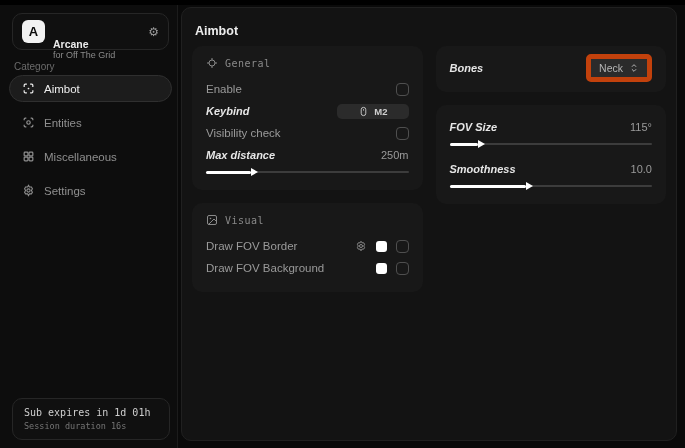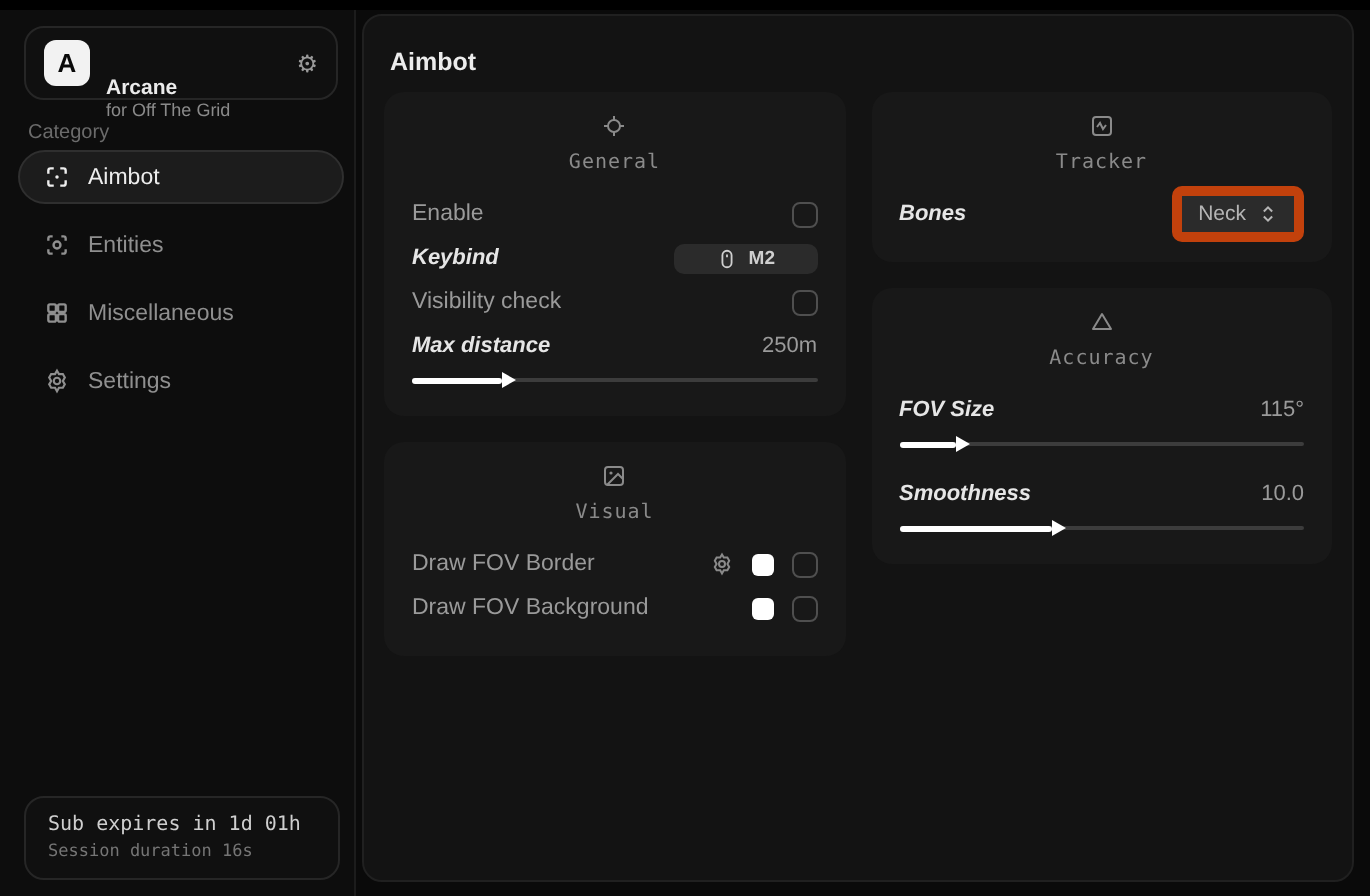--- a/index.html
+++ b/index.html
@@ -37,21 +37,21 @@
   
   .main { position:absolute; left:181px; top:7px; width:496px; height:434px;
     background:#131313; border:1px solid #202020; border-radius:10px; }
   .page-title { position:absolute; left:13px; top:16px; color:#ececec;
     font-size:12.5px; font-weight:bold; }
   .columns { position:absolute; left:0; top:38px; width:100%; padding:0 10px;
     display:flex; gap:13px; align-items:flex-start; }
   .col { flex:1; display:flex; flex-direction:column; gap:13px; min-width:0; }
 
   .panel { background:#181818; border-radius:10px; padding:11px 14px 13px; }
-  .panel-head { display:flex; align-items:center; gap:7px; margin-bottom:9px;flex-direction:column; }
+  .panel-head { display:flex; align-items:center; gap:7px; margin-bottom:9px; }
   .panel-title { font-family:"DejaVu Sans Mono", monospace; color:#8a8a8a;
     font-size:10px; letter-spacing:0.5px; }
   .prow { display:flex; justify-content:space-between; align-items:center; height:22px; }
   .lbl-dim { color:#9a9a9a; font-size:11.5px; }
   .lbl-lit { color:#e6e6e6; font-size:11px; font-weight:bold;font-style:italic; }
   .val { color:#9a9a9a; font-size:11px; }
 
   .checkbox { width:13px; height:13px; border:1.5px solid #4f4f4f; border-radius:4px;
     background:transparent; }
   .swatch { width:11px; height:11px; border-radius:3px; background:#fff; }
@@ -225,52 +225,35 @@
             <span class="swatch"></span>
             <span class="checkbox"></span>
           </span>
         </div>
       </div>
     </div>
 
     <div class="col">
 
       <div class="panel">
-        <div class="panel-head">
-          <span>
-            <svg width="12" height="12" viewBox="0 0 24 24" fill="none" stroke="#8a8a8a" stroke-width="2">
-              <rect x="3" y="3" width="18" height="18" rx="3"></rect>
-                <path d="M7 13l3-4 3 6 3-4"></path>
-            </svg>
-          </span>
-          <span class="panel-title">Tracker</span>
-        </div>
 
         <div class="prow">
           <span class="lbl-lit">Bones</span>
           <span class="select-btn">
             <span class="select-text">Neck</span>
             <span>
               <svg width="10" height="10" viewBox="0 0 24 24" fill="none" stroke="#b5b5b5" stroke-width="2.4">
                 <path d="M7 9l5-5 5 5M7 15l5 5 5-5"></path>
               </svg>
             </span>
           </span>
         </div>
       </div>
 
       <div class="panel">
-        <div class="panel-head">
-          <span>
-            <svg width="12" height="12" viewBox="0 0 24 24" fill="none" stroke="#8a8a8a" stroke-width="2">
-              <path d="M12 4L21 19H3z" stroke-linejoin="round"></path>
-            </svg>
-          </span>
-          <span class="panel-title">Accuracy</span>
-        </div>
 
         <div class="prow">
           <span class="lbl-lit">FOV Size</span>
           <span class="val">115°</span>
         </div>
         <div class="slider" style="margin-bottom:9px;">
           <div class="slider-track"></div>
           <div class="slider-fill" style="width: 14%;">
             <div class="slider-thumb"></div>
           </div>

